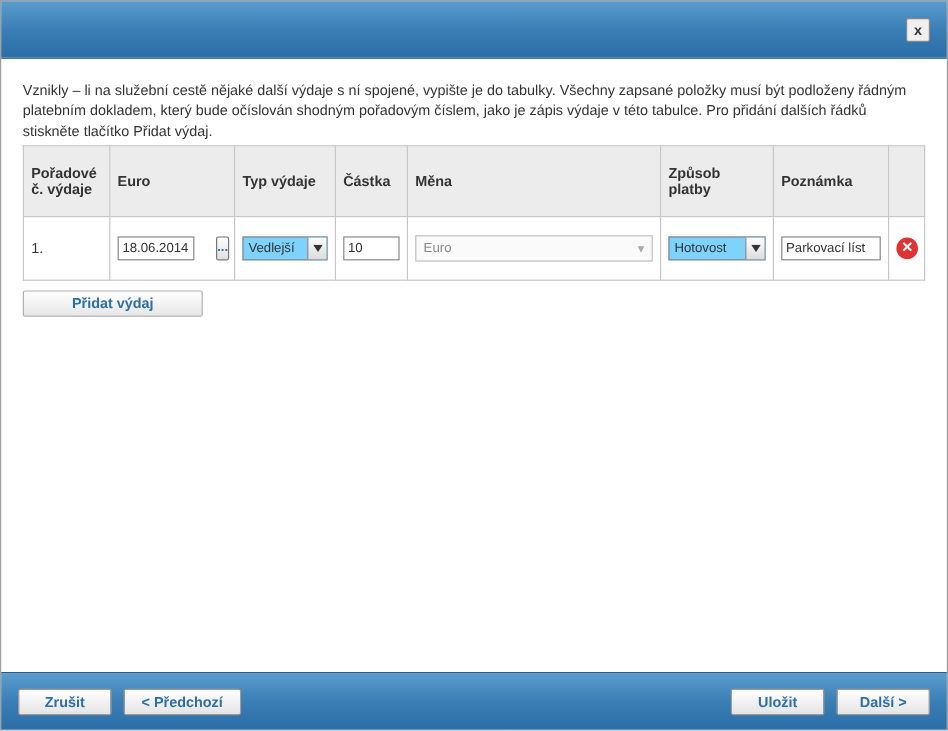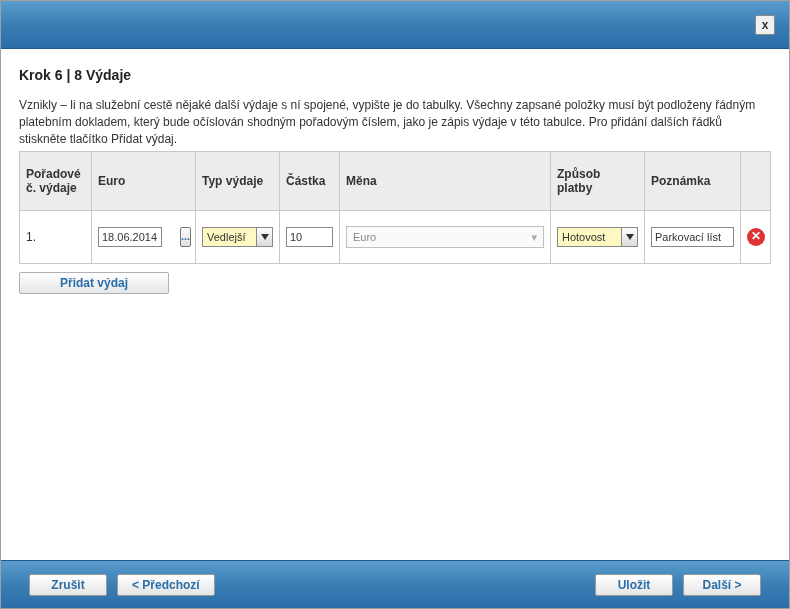--- a/index.html
+++ b/index.html
@@ -114,21 +114,21 @@
   .sel-wrap {
     display: flex;
     align-items: center;
     width: 100%;
   }
   .sel-box {
     display: inline-flex;
     align-items: center;
     border: 1px solid #888;
     height: 20px;
-    background: #fef9c3;
+    background: #7dd3fc;
     width: 100%;
   }
   .sel-box .sel-text {
     flex: 1;
     padding: 0 4px;
     font-size: 11px;
     white-space: nowrap;
     overflow: hidden;
     text-overflow: ellipsis;
   }
@@ -184,21 +184,21 @@
     font-weight: bold;
     cursor: pointer;
     padding: 0 24px;
   }
   .footer-bar {
     height: 48px;
     background: linear-gradient(to bottom, #5a9ccc 0%, #3a7eb5 50%, #2b6ea8 100%);
     border-top: 1px solid #1f5a8c;
     display: flex;
     align-items: center;
-    padding: 0 28px;
+    padding: 0 14px;
     gap: 10px;
   }
   .footer-bar .spacer { flex: 1; }
   .btn {
     height: 22px;
     min-width: 78px;
     padding: 0 14px;
     background: linear-gradient(#ffffff,#e4e4e4);
     border: 1px solid #9a9a9a;
     border-radius: 2px;
@@ -213,21 +213,20 @@
 </head>
 <body>
 
 <div class="dialog">
 
   <div class="header-bar">
     <div class="close-btn">x</div>
   </div>
 
   <div class="content">
-    <div class="step-title">Krok 6 | 8 Výdaje</div>
     <p class="instructions">Vznikly – li na služební cestě nějaké další výdaje s ní spojené, vypište je do tabulky. Všechny zapsané položky musí být podloženy řádným platebním dokladem, který bude očíslován shodným pořadovým číslem, jako je zápis výdaje v této tabulce. Pro přidání dalších řádků stiskněte tlačítko Přidat výdaj.</p>
 
     <table class="exp">
       <colgroup>
         <col class="col-0">
           <col class="col-1">
           <col class="col-2">
           <col class="col-3">
         <col class="col-4">
           <col class="col-5">

